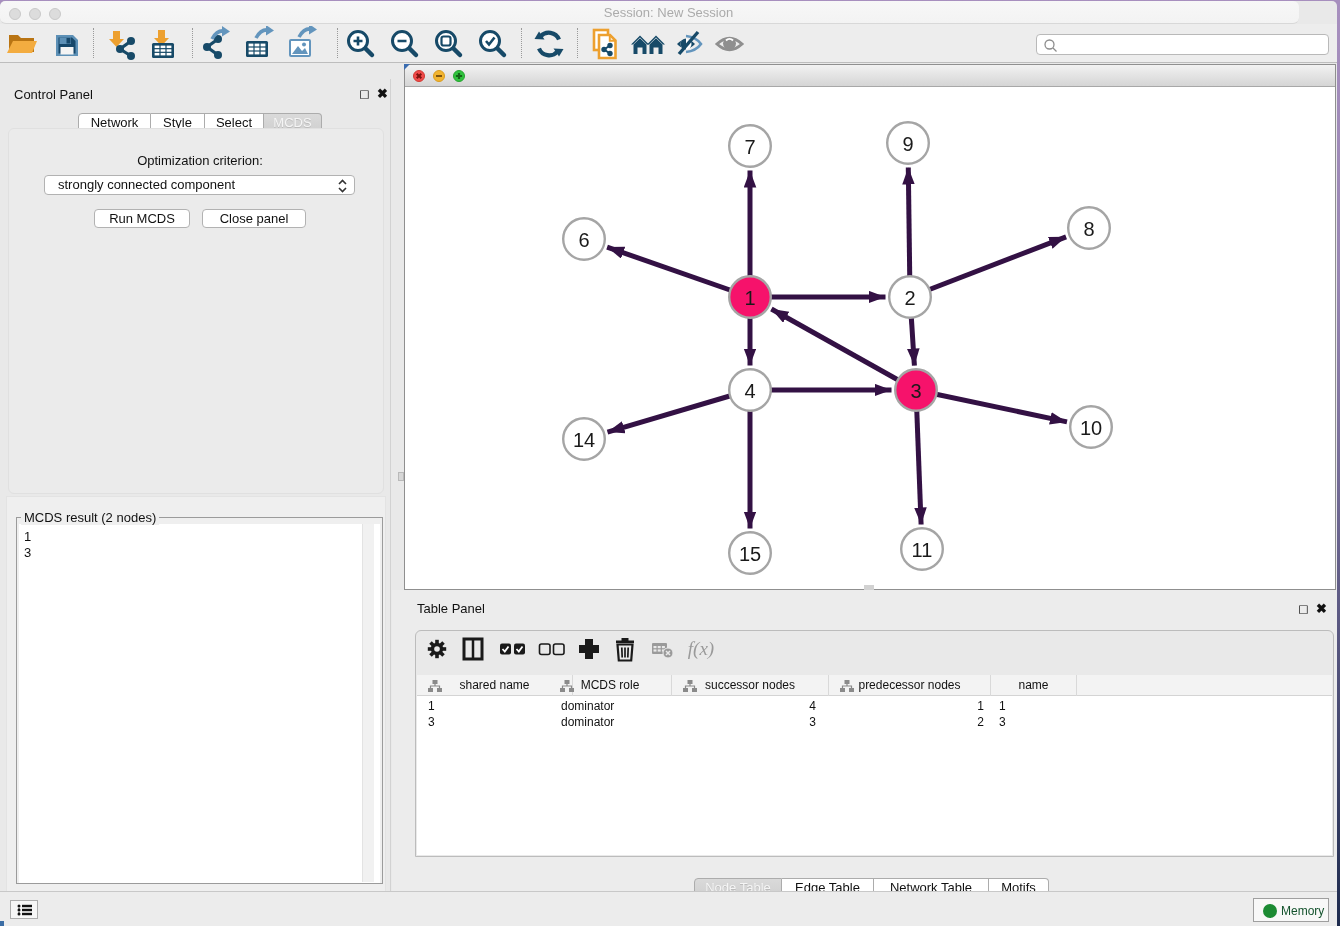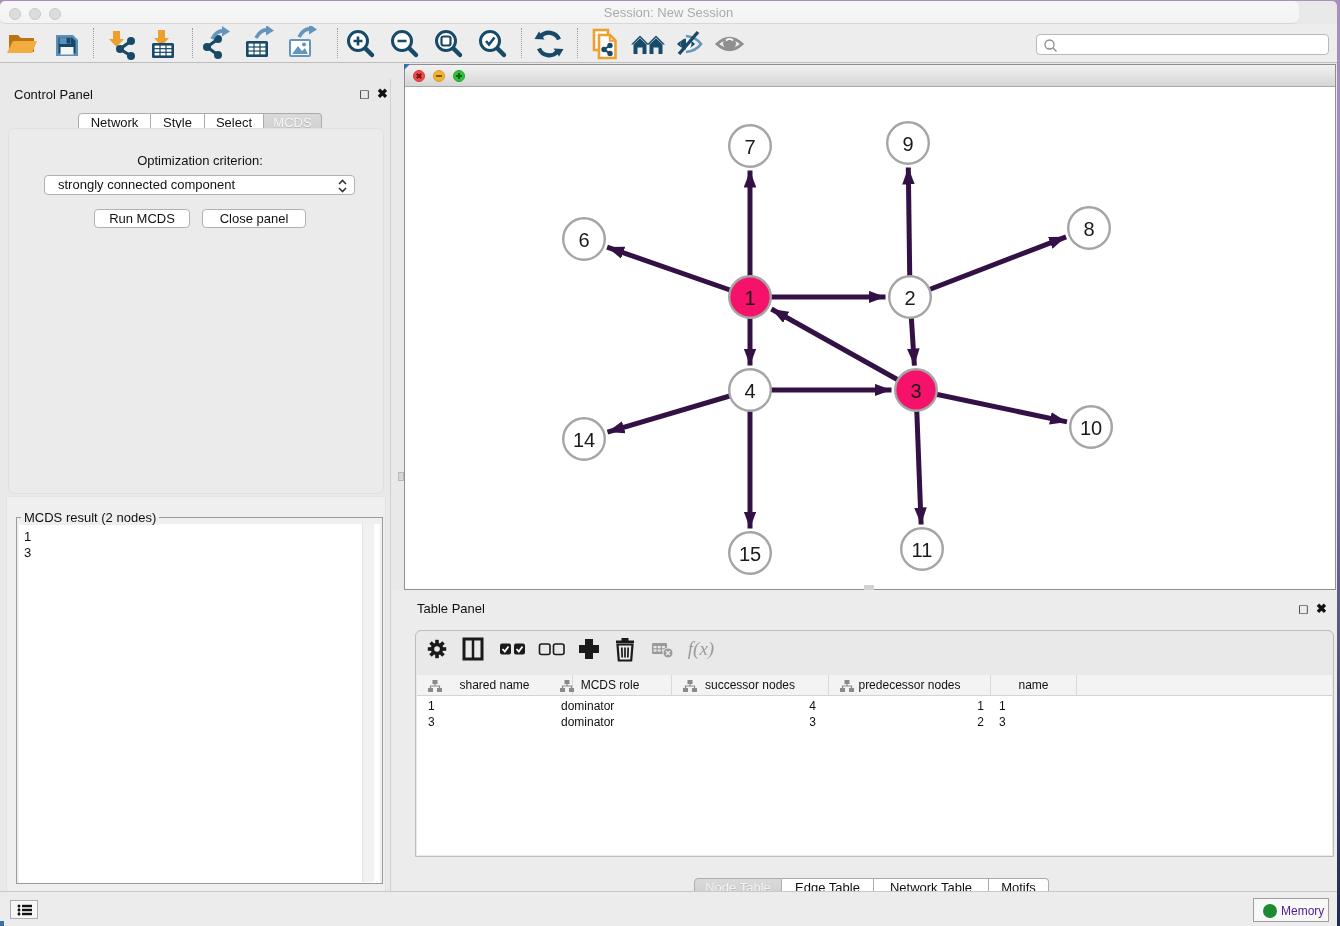--- a/index.html
+++ b/index.html
@@ -44,21 +44,21 @@
 #tcontainer{position:absolute;left:23px;top:40px;width:919px;height:227px;background:#e9e9e9;border:1px solid #bcbcbc;border-radius:6px 6px 0 0;}
 #ttoolbar{position:absolute;left:0;top:0;width:917px;height:44px;}
 #ttable{position:absolute;left:1px;top:44px;width:915px;height:180px;background:#fff;}
 #thead{position:absolute;left:0;top:0;width:915px;height:21px;background:#f3f3f3;border-bottom:1px solid #d4d4d4;font-size:12px;color:#111;}
 .th{position:absolute;top:0;height:21px;border-right:1px solid #d9d9d9;text-align:center;line-height:21px;}
 .trow{position:absolute;font-size:12px;color:#111;height:16px;line-height:16px;}
 .tabs2{position:absolute;display:flex;font-size:13px;}
 
 #status{position:absolute;left:0;top:890px;width:1337px;height:35px;background:#ececec;border-top:1px solid #c8c8c8;}
 #listbtn{position:absolute;left:10px;top:8px;width:28px;height:19px;background:#f7f7f7;border:1px solid #adadad;}
-#membtn{position:absolute;left:1253px;top:6px;width:76px;height:24px;background:#f8f8f8;border:1px solid #9f9f9f;font-size:12px;color:#4c1d95;}
+#membtn{position:absolute;left:1253px;top:6px;width:76px;height:24px;background:#f8f8f8;border:1px solid #9f9f9f;font-size:12px;color:#14532d;}
 </style></head>
 <body>
 <div id="win">
   <div id="titlebar">
     <div class="tl" style="left:9px;"></div>
     <div class="tl" style="left:29px;"></div>
     <div class="tl" style="left:49px;"></div>
     <div id="wtitle">Session: New Session</div>
   </div>
   <div id="toolbar">

